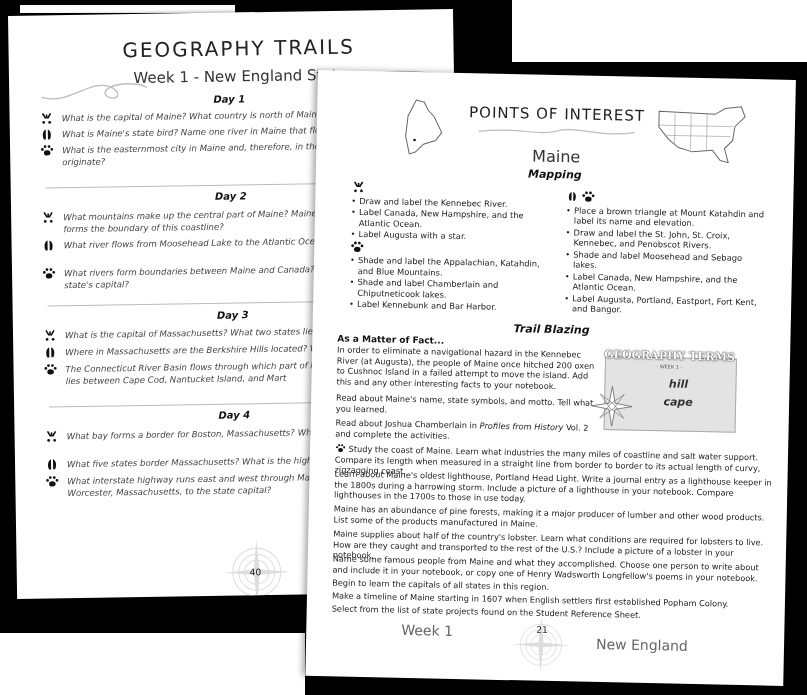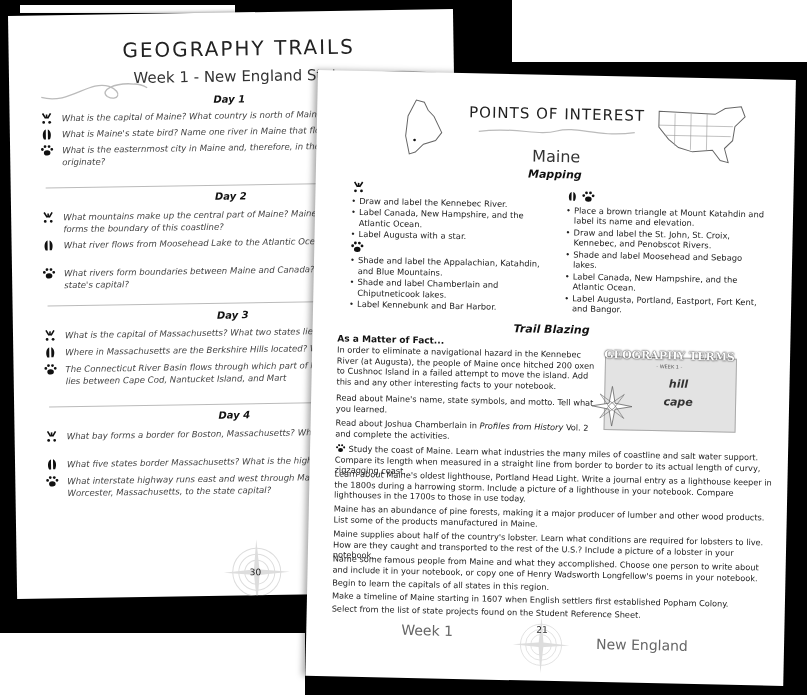--- a/index.html
+++ b/index.html
@@ -163,21 +163,21 @@
     <span class="tx">What interstate highway runs east and west through Massachusetts? you travel going from Worcester, Massachusetts, to the state capital?</span>
   </div>
 
   <svg class="compass" style="left:205px;top:525px;width:70px;height:70px" viewBox="0 0 70 70">
     <circle cx="35" cy="35" r="24" fill="none" stroke="#ddd" stroke-width="1"></circle>
     <circle cx="35" cy="35" r="18" fill="none" stroke="#ddd" stroke-width="1"></circle>
     <circle cx="35" cy="35" r="12" fill="none" stroke="#ddd" stroke-width="1"></circle>
     <path d="M35 2 L38 35 L35 68 L32 35 Z" fill="#ddd"></path>
     <path d="M2 35 L35 32 L68 35 L35 38 Z" fill="#ddd"></path>
   </svg>
-  <div class="pagenum" style="left:233px;top:555px">30</div>
+  <div class="pagenum" style="left:233px;top:555px">40</div>
 </div>
 
 <div class="page page-right">
   <svg style="position:absolute;left:85px;top:24px;width:45px;height:62px" viewBox="0 0 45 62">
     <path d="M8 58 L4 40 L6 20 L14 4 L22 6 L26 14 L32 20 L40 36 L34 44 L22 48 L14 56 Z" fill="none" stroke="#666" stroke-width="1"></path>
     <circle cx="13" cy="44" r="1.3" fill="#111"></circle>
   </svg>
   <div class="poi-title">POINTS OF INTEREST</div>
   <svg style="position:absolute;left:160px;top:50px;width:160px;height:14px" viewBox="0 0 160 14">
       <path d="M2 8 C40 2,60 12,80 6 C100 0,120 12,158 6" stroke="#bbb" fill="none" stroke-width="1.2"></path>

